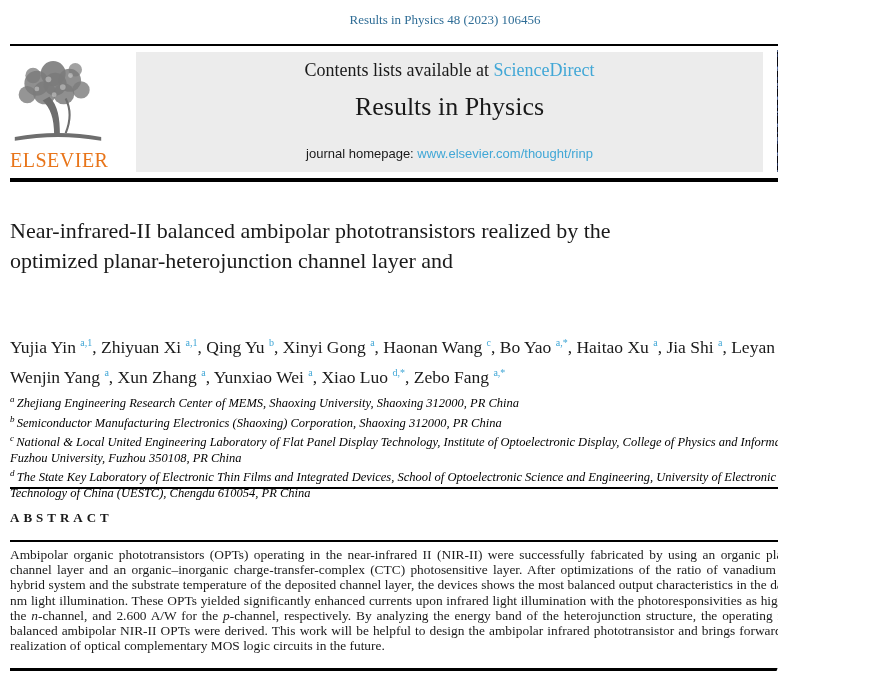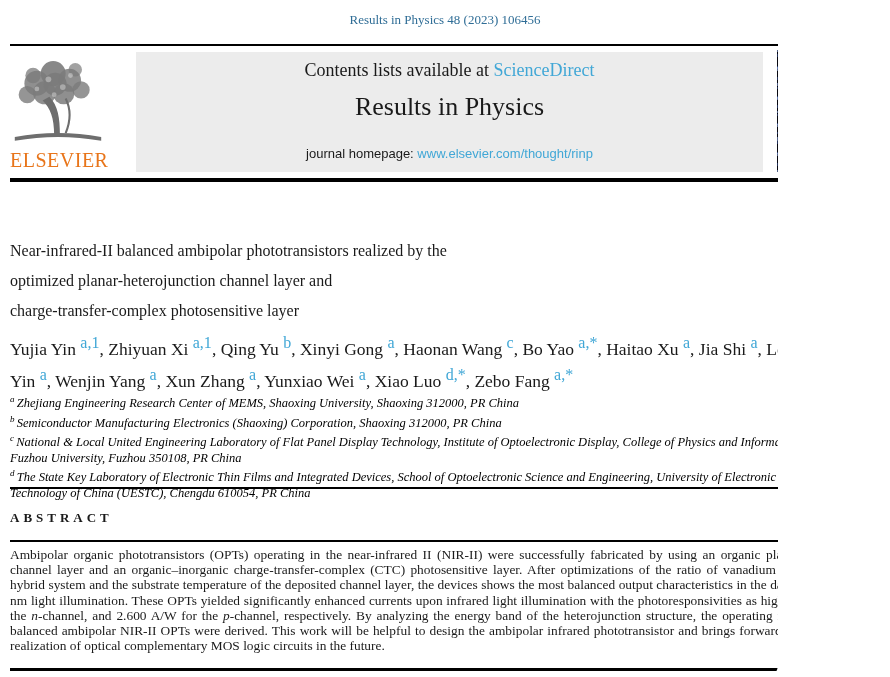--- a/index.html
+++ b/index.html
@@ -31,29 +31,29 @@
      repeating-conic-gradient(from 4deg at 76% 52%, rgba(85,125,225,.35) 0deg 1.5deg, rgba(0,0,0,0) 1.5deg 6deg),
      radial-gradient(circle at 76% 52%, rgba(70,95,195,.55), rgba(5,6,18,0) 75%),
      #06070f;}
   .cover-emblem{position:absolute;left:6px;top:6px;width:14px;height:18px;background:#9aa0a8;}
   .cover-emblem-inner{position:absolute;left:2px;top:2px;width:10px;height:11px;background:#5d6470;}
   .cover-sub{position:absolute;left:8px;top:38px;color:#fff;
         font-family:"Liberation Sans",sans-serif;font-size:9px;}
   .cover-main{position:absolute;left:7px;top:48px;color:#fff;
         font-family:"Liberation Sans",sans-serif;font-size:20px;font-weight:bold;letter-spacing:.3px;}
   
-  .article-title{position:absolute;left:10px;top:236px;width:770px;
-        font-size:16px;line-height:30px;}
+  .article-title{position:absolute;left:10px;top:216px;width:770px;
+        font-size:22px;line-height:30px;}
   .badge{position:absolute;left:787px;top:202px;width:66px;height:50px;background:#fbfbfb;
         border:1px solid #c8c8c8;border-radius:4px;text-align:center;}
   .badge-text{position:absolute;top:30px;left:0;width:100%;
         font-family:"Liberation Sans",sans-serif;font-size:7.5px;line-height:8.5px;color:#8e8e8e;}
   .badge svg{margin-top:3px;}
   .authors{position:absolute;left:10px;top:330px;width:812px;font-size:17.5px;line-height:26px;}
-  .authors sup{font-size:16px;}
+  .authors sup{font-size:10px;}
   .affiliations{position:absolute;left:10px;top:392px;width:871px;}
   .affil{font-style:italic;font-size:12.5px;line-height:15.5px;color:#000000;}
   .affil sup{font-size:9px;font-style:italic;}
   .abstract-heading{position:absolute;left:10px;top:510px;font-size:13px;font-weight:bold;letter-spacing:4px;}
   .abstract-text{position:absolute;left:10px;top:547px;width:871px;
         font-size:13.4px;line-height:15.2px;text-align:justify;}
 </style>
 </head>
 <body>
 
@@ -104,21 +104,20 @@
     </div>
     <div class="cover-sub">Results in</div>
     <div class="cover-main">Physics</div>
   </div>
 
   <div class="rule rule-thick"></div>
 
   <div class="article-title">
       <div>Near-infrared-II balanced ambipolar phototransistors realized by the</div>
       <div>optimized planar-heterojunction channel layer and</div>
-      <div>charge-transfer-complex photosensitive layer</div>
     </div>
 
   <div class="badge">
     <span>
       <svg width="27" height="27" viewBox="0 0 36 36">
         <circle cx="18" cy="18" r="14.5" fill="none" stroke="#2b9fd8" stroke-width="6"></circle>
         <path d="M21 32.2 A14.5 14.5 0 0 1 3.9 14.5" fill="none" stroke="#f3c63f" stroke-width="6"></path>
         <path d="M12.5 9.5 h11 v17 l-5.5 -5 l-5.5 5 z" fill="#d8383f"></path>
       </svg>
     </span>

